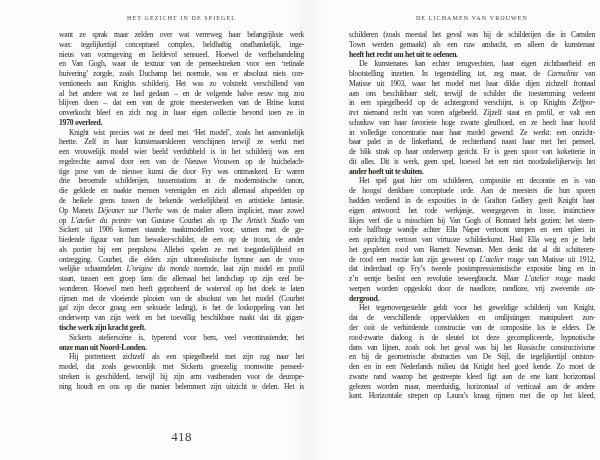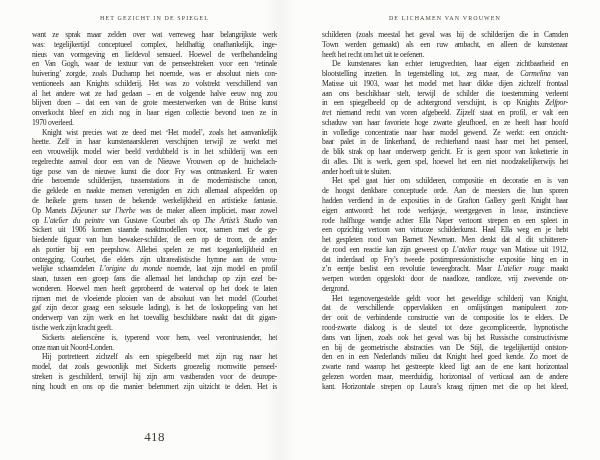--- a/index.html
+++ b/index.html
@@ -12,20 +12,21 @@
   }
   .spread {
     position: relative;
     width: 560px; height: 460px;
     background:
       linear-gradient(to right,
         rgba(0,0,0,0) 0%, rgba(0,0,0,0) 47%,
         rgba(0,0,0,0.03) 50%,
         rgba(0,0,0,0) 53%, rgba(0,0,0,0) 100%),
       #fcfcfa;
+    margin-left: 27px;
   }
   .page { position: absolute; top: 0; width: 300px; height: 460px; }
   .page.left  { left: 0; }
   .page.right { left: 300px; }
 
   .running-header {
     position: absolute; top: 14px;
     font-family: "Liberation Serif", serif;
     font-size: 6px; line-height: 8px;
     letter-spacing: 1.1px;
@@ -44,21 +45,21 @@
   .line {
     font-size: 7.7px;
     line-height: 9.77px;
     height: 9.77px;
     letter-spacing: -0.28px;
     text-align: justify;
     text-align-last: justify;
     overflow: hidden;
     white-space: normal;
   }
-  .line.endline { text-align-last: left; }
+  .line.endline { text-align-last: left; font-weight: bold; }
   .line.indent  { text-indent: 10px; }
   .line i { font-style: italic; }
 
   .page-number {
     position: absolute; top: 429px;
     font-size: 13px; color: #3c3a34;
     text-align: center;
     letter-spacing: 0.3px;
   }
   .page.left  .page-number { left: 32px; width: 245px; }
@@ -141,20 +142,21 @@
           <div class="line">baar palet in de linkerhand, de rechterhand naast haar met het penseel,</div>
           <div class="line">de blik strak op haar onderwerp gericht. Er is geen spoor van koketterie in</div>
           <div class="line">dit alles. Dit is werk, geen spel, hoewel het een niet noodzakelijkerwijs het</div>
           <div class="line endline">ander hoeft uit te sluiten.</div>
         </div>
         <div class="para">
           <div class="line indent">Het spel gaat hier om schilderen, compositie en decoratie en is van</div>
           <div class="line">de hoogst denkbare conceptuele orde. Aan de meesters die hun sporen</div>
           <div class="line">hadden verdiend in de exposities in de Grafton Gallery geeft Knight haar</div>
           <div class="line">eigen antwoord: het rode werkjasje, weergegeven in losse, instinctieve</div>
+          <div class="line">likjes verf die u misschien bij Van Gogh of Bonnard hebt gezien; het steen-</div>
           <div class="line">rode halfhoge wandje achter Ella Naper vertoont strepen en een spleet in</div>
           <div class="line">een opzichtig vertoon van virtuoze schilderkunst. Haal Ella weg en je hebt</div>
           <div class="line">het gespleten rood van Barnett Newman. Men denkt dat al dit schitteren-</div>
           <div class="line">de rood een reactie kan zijn geweest op <i>L’atelier rouge</i> van Matisse uit 1912,</div>
           <div class="line">dat inderdaad op Fry’s tweede postimpressionistische expositie hing en in</div>
           <div class="line">z’n eentje beslist een revolutie teweegbracht. Maar <i>L’atelier rouge</i> maakt</div>
           <div class="line">werpen worden opgeslokt door de naadloze, randloze, vrij zwevende on-</div>
           <div class="line endline">dergrond.</div>
         </div>
         <div class="para">

